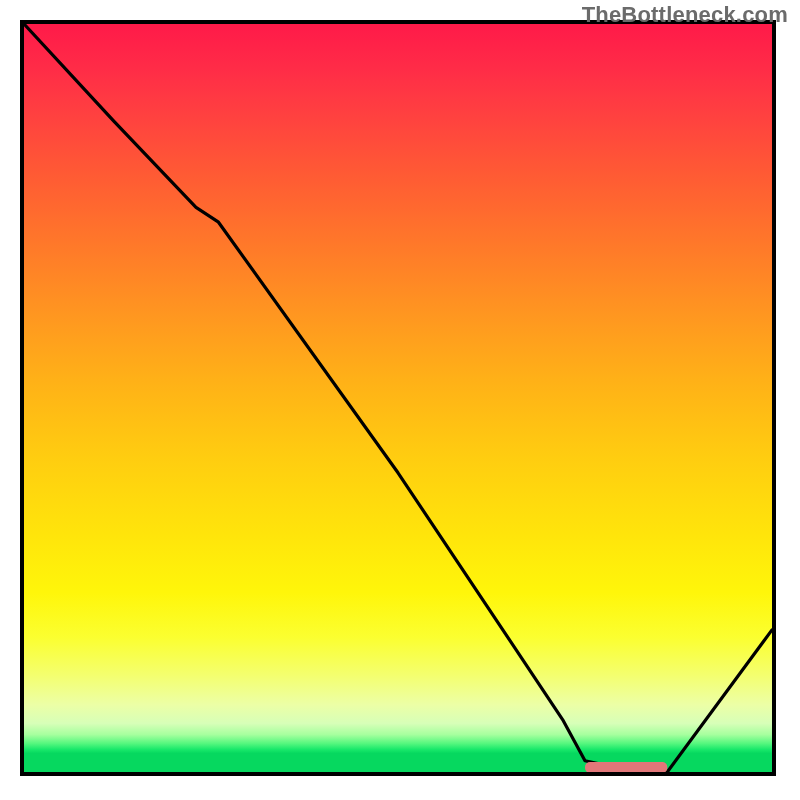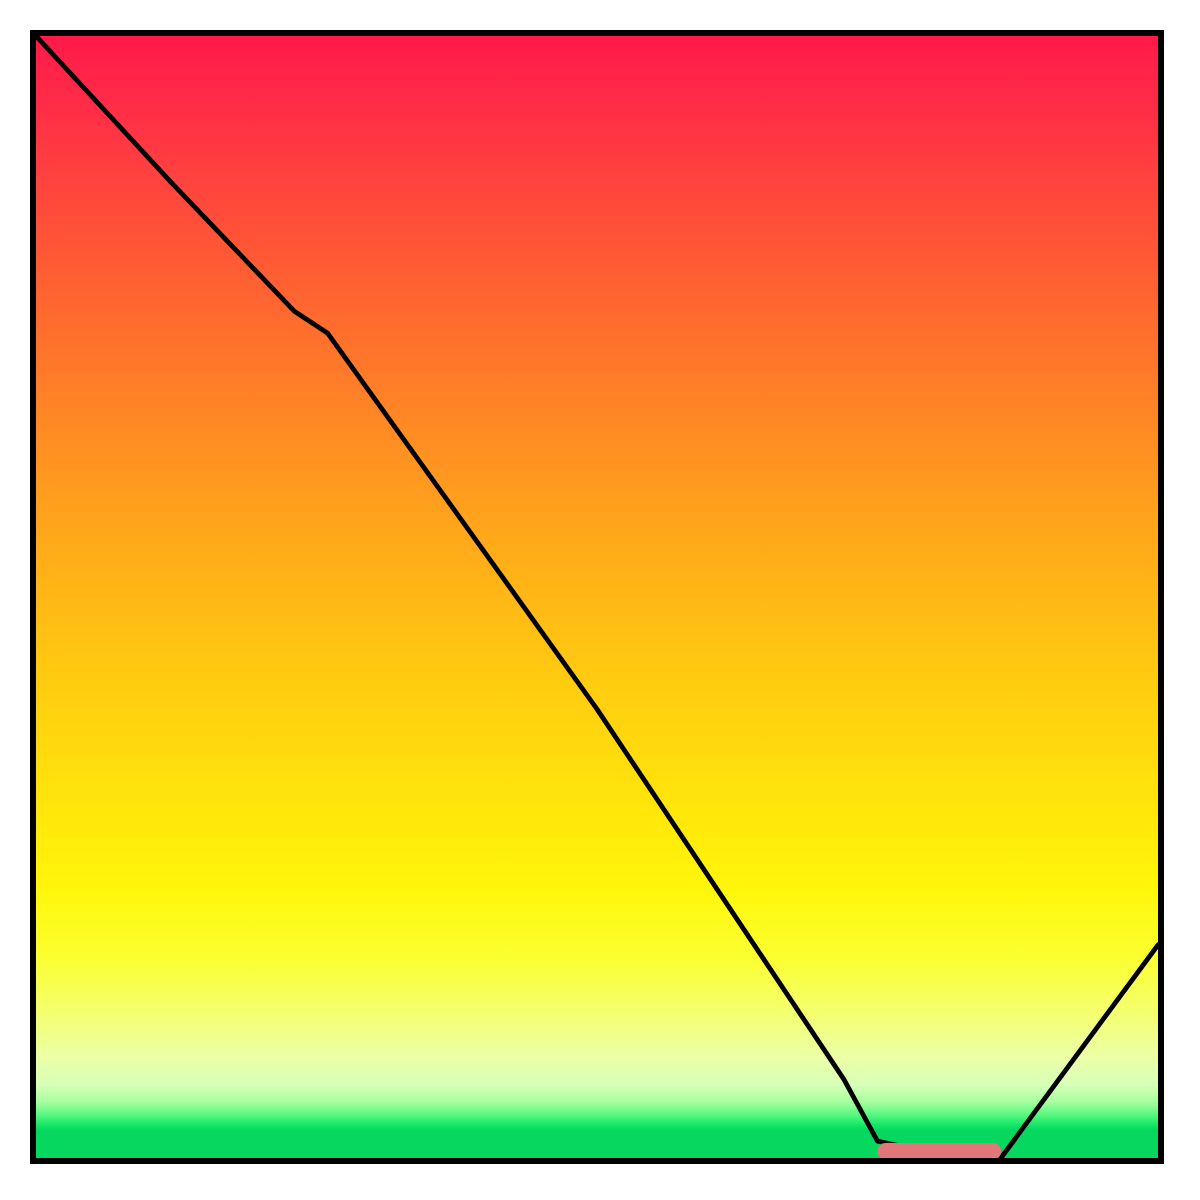--- a/index.html
+++ b/index.html
@@ -88,20 +88,21 @@
   }
   .marker-bar {
     fill: #e27779;
   }
 </style>
 </head>
 <body>
 
 <div class="chart-root">
 
+  <div class="watermark">TheBottleneck.com</div>
 
   <div class="plot-area">
     <div class="gradient-main"></div>
 
     <svg class="curve" viewBox="0 0 748 748" preserveAspectRatio="none">
       <path id="curve-path" fill="none" stroke="#000" stroke-width="3.2" stroke-linejoin="round" stroke-linecap="round" d="M 0.0 0.0 Q 49.4 53.5 89.8 97.2 Q 135.0 144.6 172.0 183.3 Q 184.4 191.5 194.5 198.2 Q 293.2 336.0 374.0 448.8 Q 464.5 584.6 538.6 695.6 Q 550.9 718.3 561.0 736.8 Q 589.8 743.0 613.4 748.0 Q 629.8 748.0 643.3 748.0 Q 700.9 669.8 748.0 605.9"></path>
       <rect id="marker-rect" class="marker-bar" rx="5" ry="5" height="11" x="561.0" y="738.0" width="82.3"></rect>
     </svg>
   </div>
 

